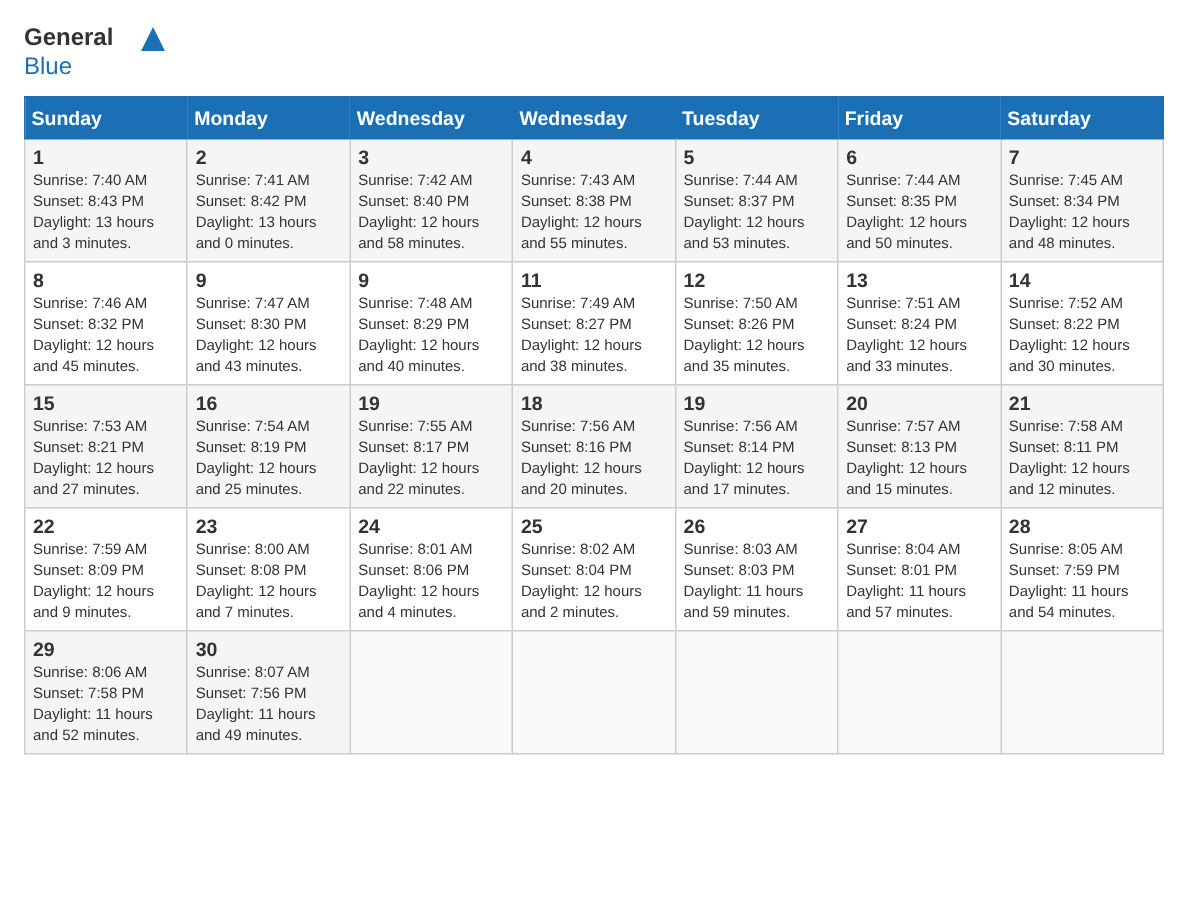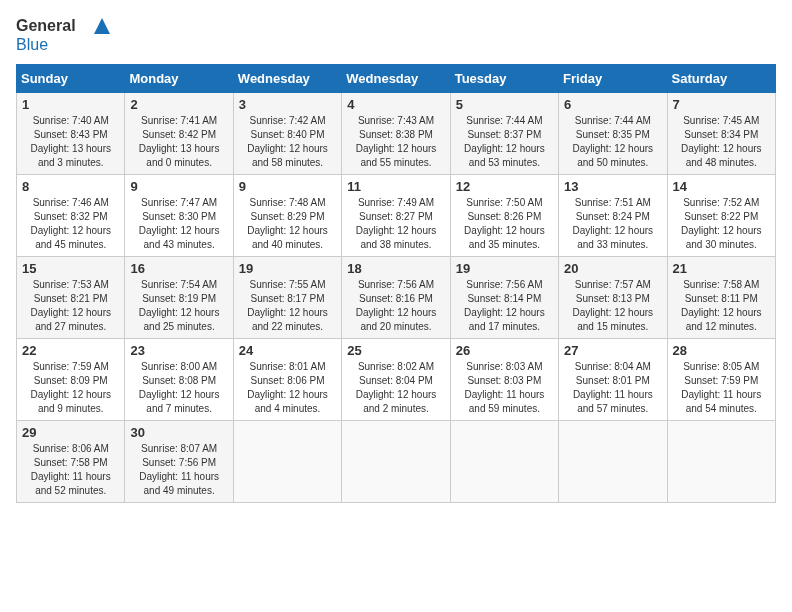--- a/index.html
+++ b/index.html
@@ -64,21 +64,20 @@
       font-size: 13px;
       font-weight: bold;
       color: #333;
       display: block;
       margin-bottom: 2px;
     }
     .day-info {
       font-size: 10px;
       color: #333;
       line-height: 1.4;
-      text-align: center;
     }
     .empty-cell {
       background: #f9f9f9 !important;
     }
   </style>
 </head>
 <body>
 
 <div class="header">
   <div class="logo">

